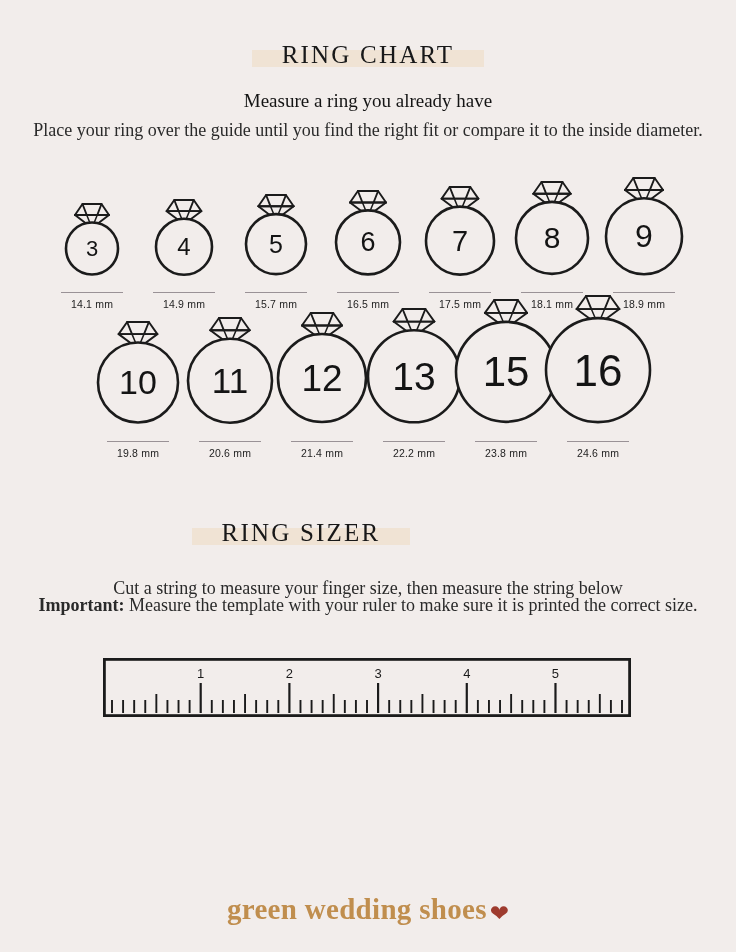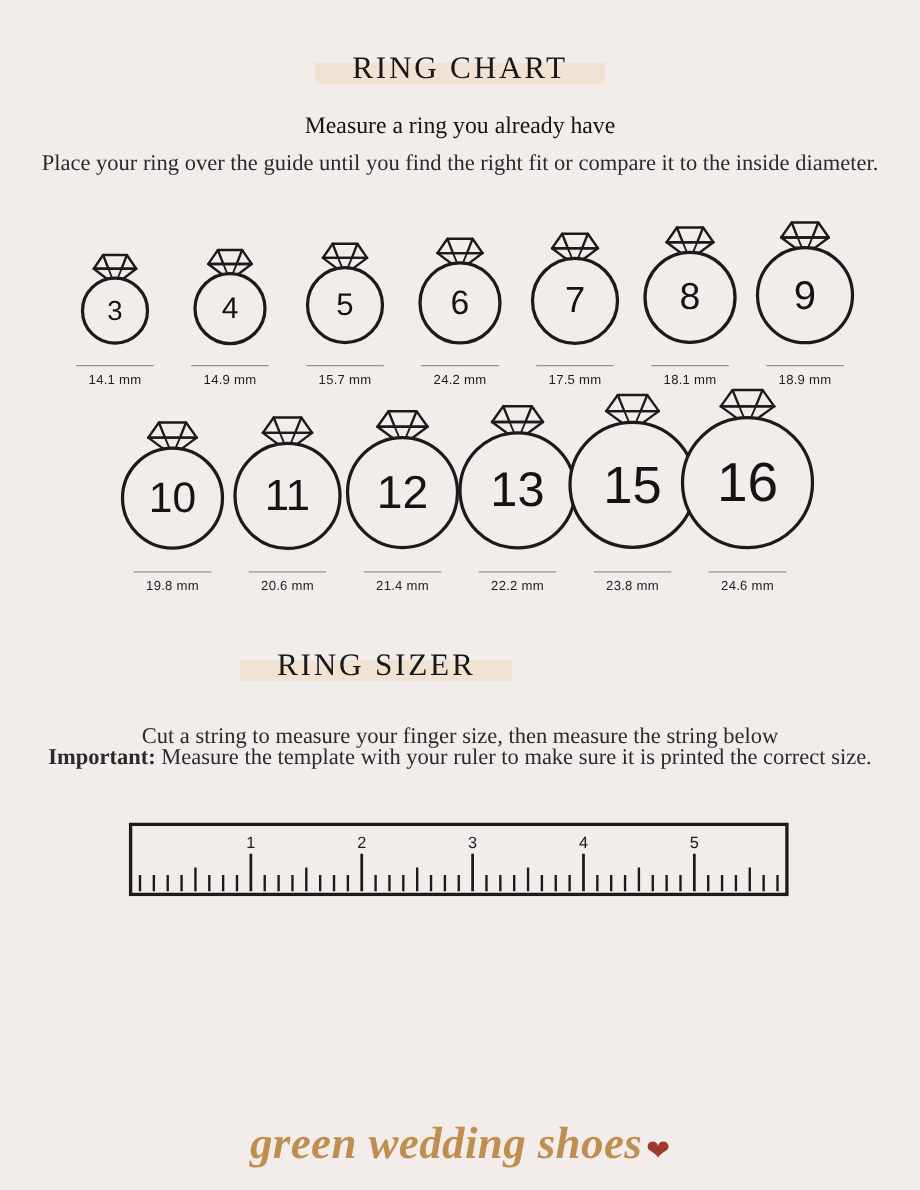--- a/index.html
+++ b/index.html
@@ -76,21 +76,21 @@
   
   .ring-row {
     position: absolute;
     left: 0;
     width: 736px;
     display: flex;
     justify-content: center;
     align-items: flex-end;
   }
   #ring-row-1 { top: 178px; }
-  #ring-row-2 { top: 312px; }
+  #ring-row-2 { top: 296px; }
 
   .ring-cell {
     position: relative;
     display: flex;
     flex-direction: column;
     align-items: center;
     justify-content: flex-end;
     width: 92px;
   }
   .ring-art {
@@ -129,23 +129,22 @@
   #footer-logo {
     position: absolute;
     left: 0;
     top: 893px;
     width: 736px;
     text-align: center;
     white-space: nowrap;
   }
   #footer-logo .brand {
     font-family: "Liberation Serif", serif;
-    font-size: 36px;
+    font-size: 29px;
     font-weight: bold;
-    font-style: italic;
     color: #C08E4E;
     letter-spacing: 0.3px;
   }
   #footer-logo .heart {
     display: inline-block;
     font-size: 23px;
     color: #9E3B2E;
     margin-left: 3px;
     vertical-align: -2px;
   }
@@ -223,21 +222,21 @@
       <path d="M 17.98 11.48 L 25.9088 0 L 46.0912 0 L 54.019999999999996 11.48 Z"></path>
       <path d="M 25.9088 0 L 30.413800000000002 11.48 M 46.0912 0 L 41.5862 11.48 M 17.98 11.48 L 54.019999999999996 11.48"></path>
       <path d="M 17.98 11.48 L 36 25.08 L 54.019999999999996 11.48"></path>
       <path d="M 30.413800000000002 11.48 L 36 25.08 M 41.5862 11.48 L 36 25.08" stroke-width="1.5"></path>
     </g>
     <circle cx="36" cy="51.367999999999995" r="32" fill="#F2EDEB" stroke="#1B1B1B" stroke-width="2.6"></circle>
     <text x="36" y="51.367999999999995" text-anchor="middle" dominant-baseline="central" font-family="Liberation Sans, sans-serif" font-size="27" fill="#141414">6</text>
   </svg>
        </div>
        <div class="mm-rule"></div>
-       <div class="mm-label">24.2 mm</div>
+       <div class="mm-label">16.5 mm</div>
     </div>
     <div class="ring-cell">
       <div class="ring-art">
 
   <svg width="76" height="99.44" viewBox="0 0 76 99.44">
     <g fill="none" stroke="#1B1B1B" stroke-width="1.9" stroke-linejoin="round" stroke-linecap="round">
       <path d="M 19.64 11.64 L 27.7184 0 L 48.2816 0 L 56.36 11.64 Z"></path>
       <path d="M 27.7184 0 L 32.3084 11.64 M 48.2816 0 L 43.6916 11.64 M 19.64 11.64 L 56.36 11.64"></path>
       <path d="M 19.64 11.64 L 38 25.44 L 56.36 11.64"></path>
       <path d="M 32.3084 11.64 L 38 25.44 M 43.6916 11.64 L 38 25.44" stroke-width="1.5"></path>

